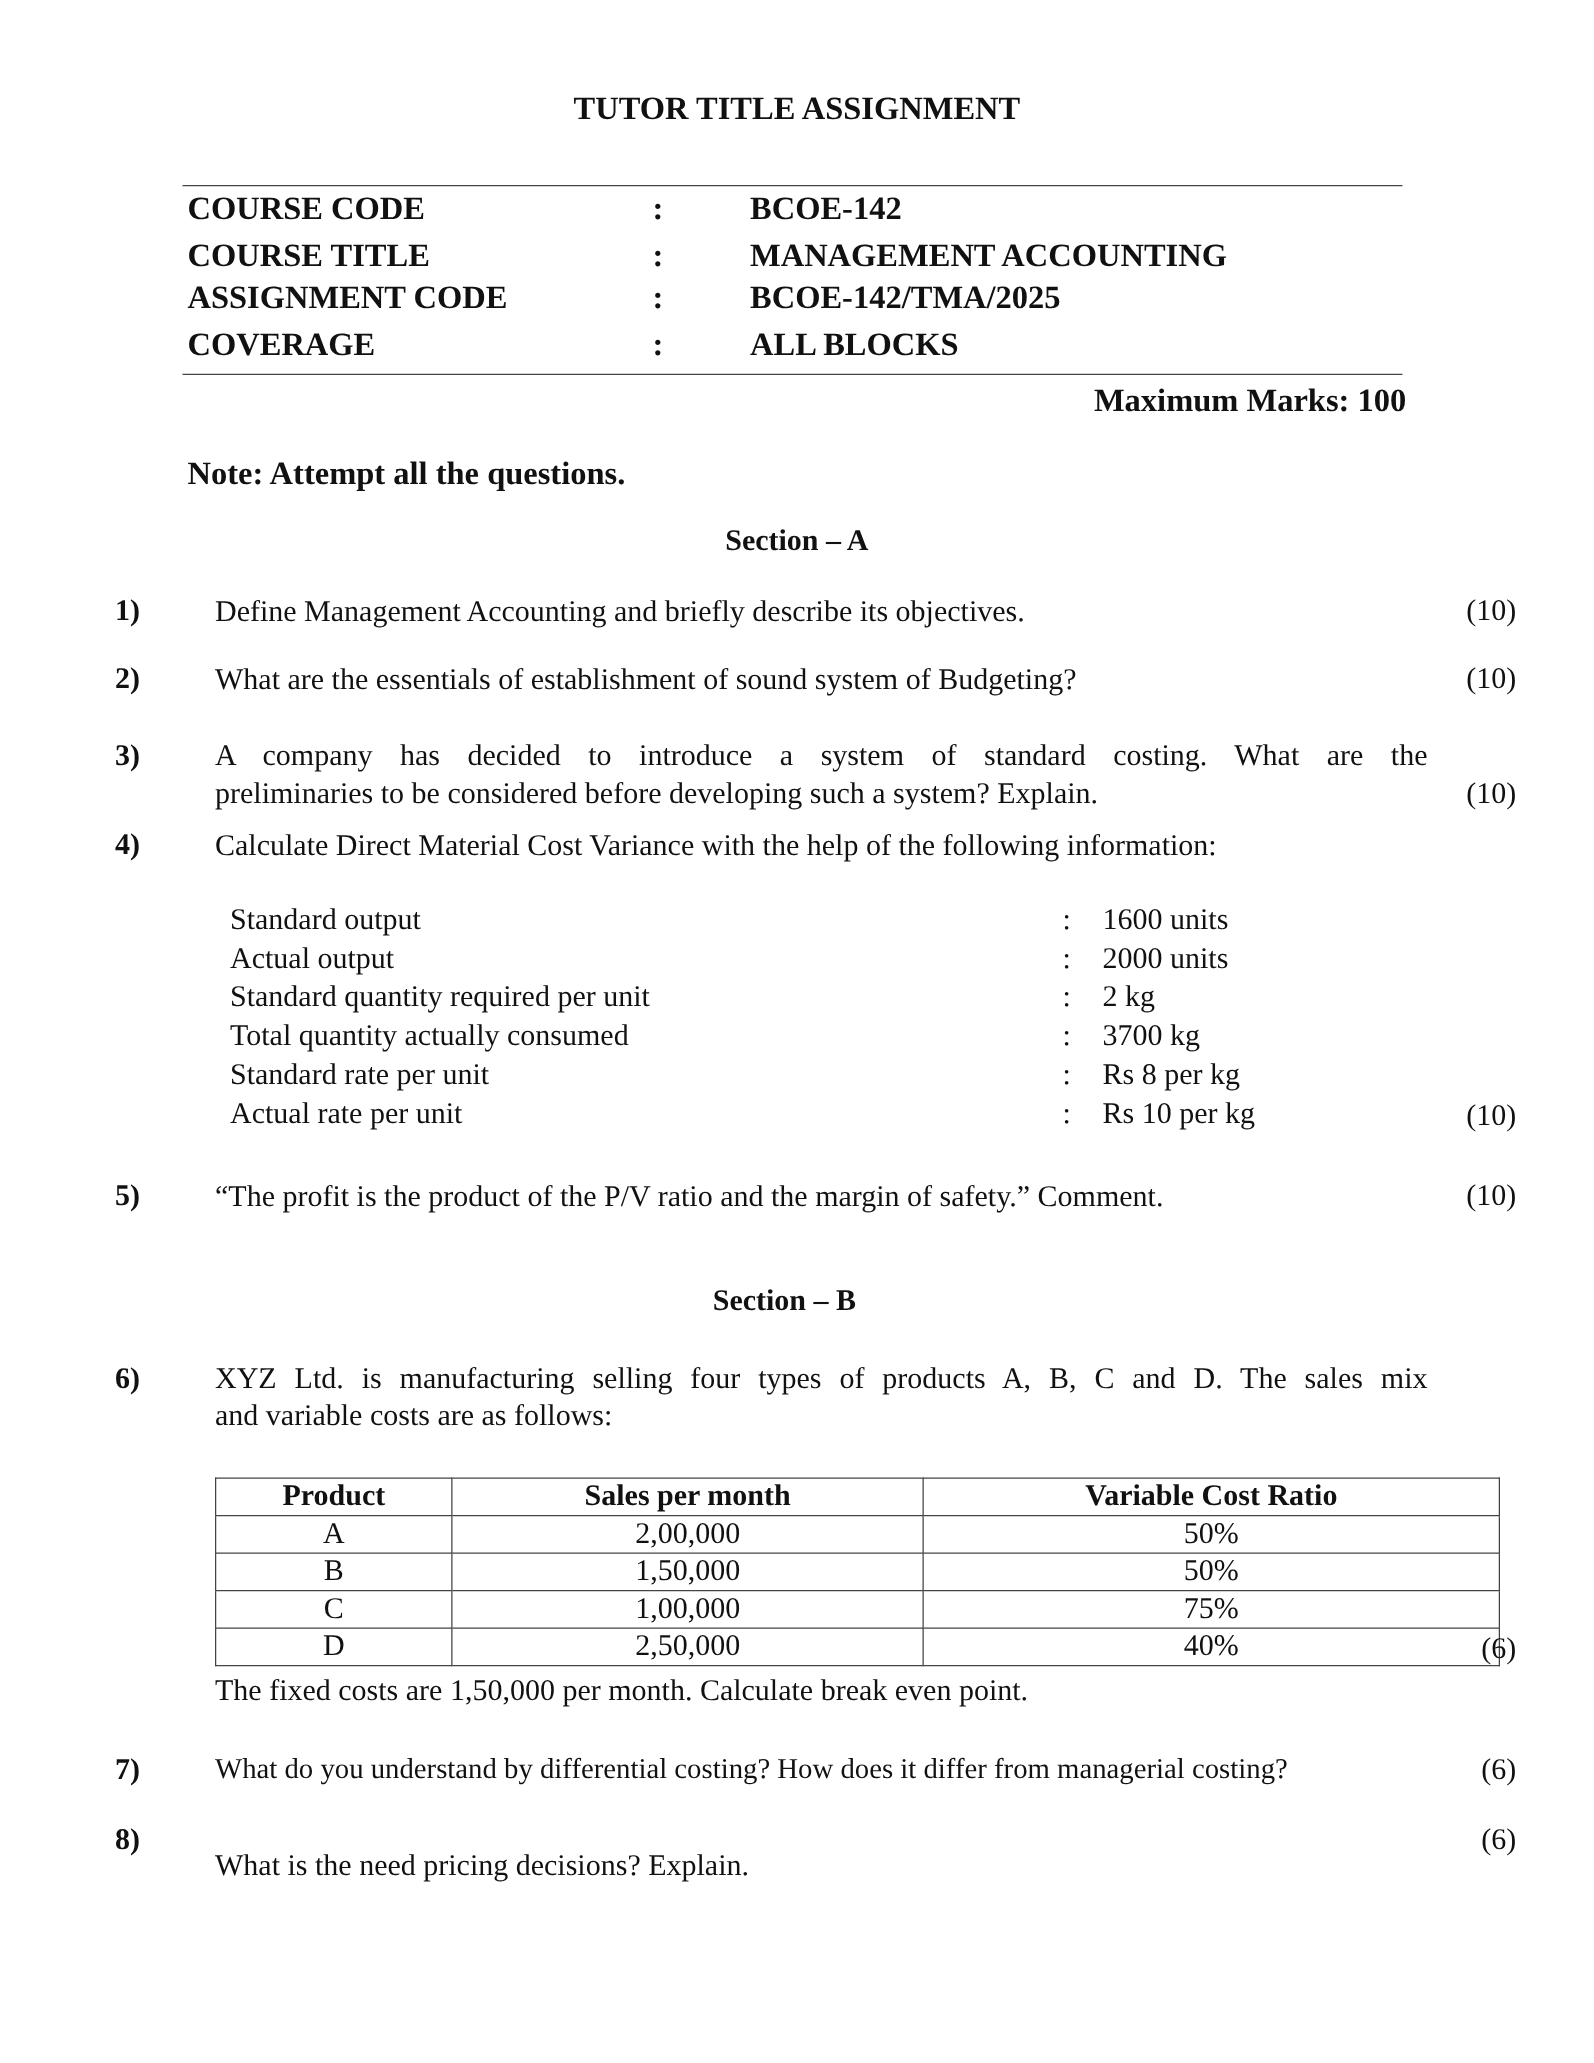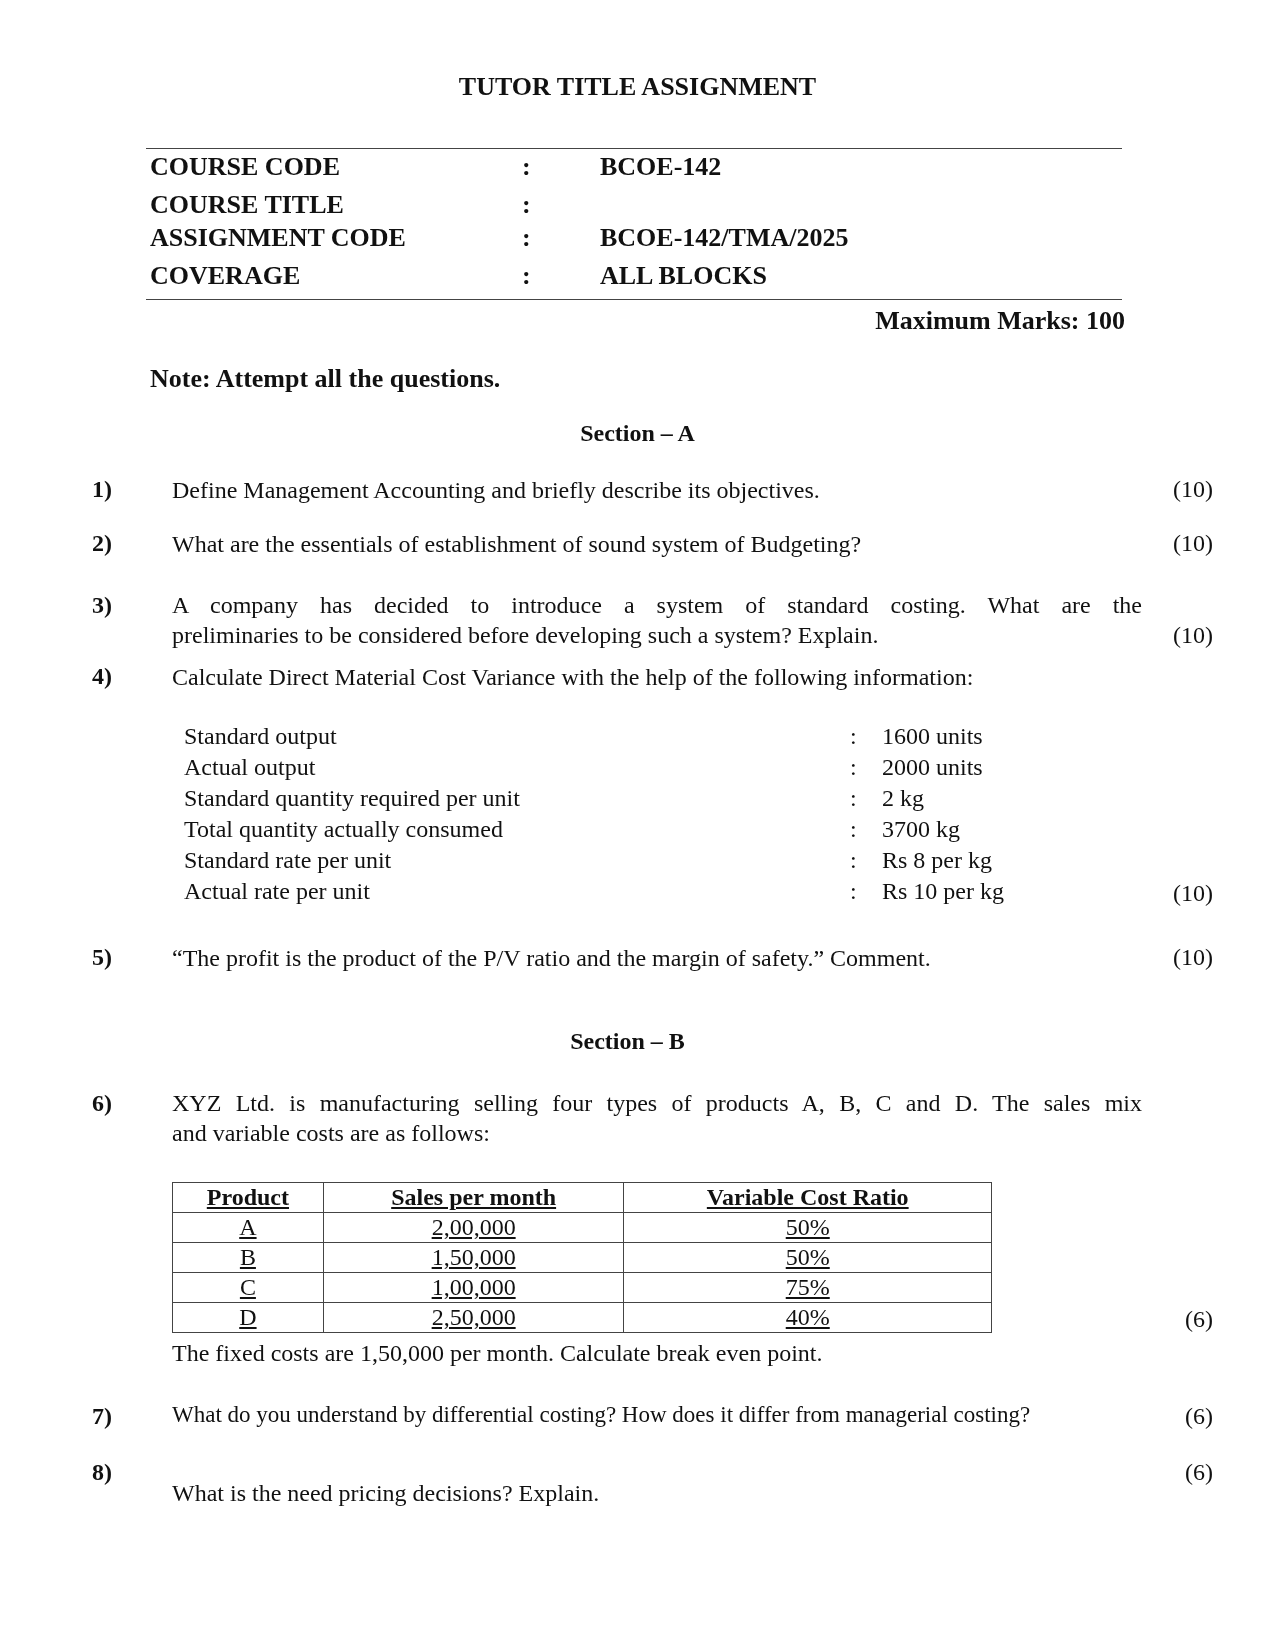--- a/index.html
+++ b/index.html
@@ -19,22 +19,22 @@
   .section { left: 0; width: 1275px; text-align: center; font-size: 24px; font-weight: bold; }
   .qnum { left: 92px; font-size: 24px; font-weight: bold; }
   .qtext { left: 172px; width: 970px; font-size: 24px; line-height: 30px; }
   .qtext.justify { text-align: justify; text-align-last: justify; }
   .marks { right: 62px; font-size: 24px; font-weight: normal; text-align: right; }
   .info-row { left: 184px; width: 860px; height: 31px; font-size: 24px; }
   .info-row .k { position: absolute; left: 0; }
   .info-row .c { position: absolute; left: 666px; }
   .info-row .v { position: absolute; left: 698px; }
   table.prod {
-    position: absolute; left: 172px; top: 1182px; width: 820px;
-    border-collapse: collapse; font-size: 24px; text-decoration: underline;
+    position: absolute; left: 172px; top: 1182px; width: 1028px;
+    border-collapse: collapse; font-size: 24px;
   }
   table.prod th, table.prod td {
     border: 1.5px solid #444; text-align: center; height: 29px; padding: 0; line-height: 29px;
   }
   table.prod th { font-weight: bold; }
 </style>
 </head>
 <body>
 
 <div class="abs title">TUTOR TITLE ASSIGNMENT</div>
@@ -42,20 +42,21 @@
 <div class="abs rule" style="top:148px;"></div>
 
 <div class="abs hdr-row" style="top:152px;">
   <span class="lbl">COURSE CODE</span>
   <span class="colon">:</span>
   <span class="val">BCOE-142</span>
 </div>
 <div class="abs hdr-row" style="top:190px;">
   <span class="lbl">COURSE TITLE</span>
   <span class="colon">:</span>
+  <span class="val">MANAGEMENT ACCOUNTING</span>
 </div>
 <div class="abs hdr-row" style="top:223px;">
   <span class="lbl">ASSIGNMENT CODE</span>
   <span class="colon">:</span>
   <span class="val">BCOE-142/TMA/2025</span>
 </div>
 <div class="abs hdr-row" style="top:261px;">
   <span class="lbl">COVERAGE</span>
   <span class="colon">:</span>
   <span class="val">ALL BLOCKS</span>

